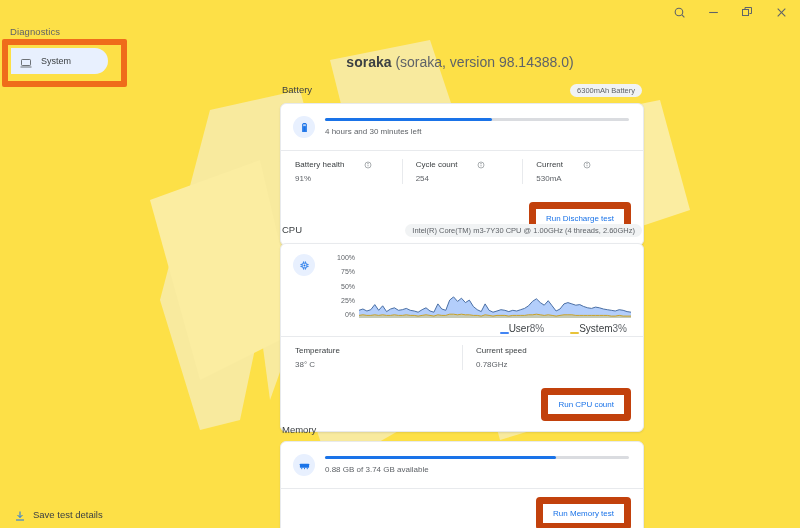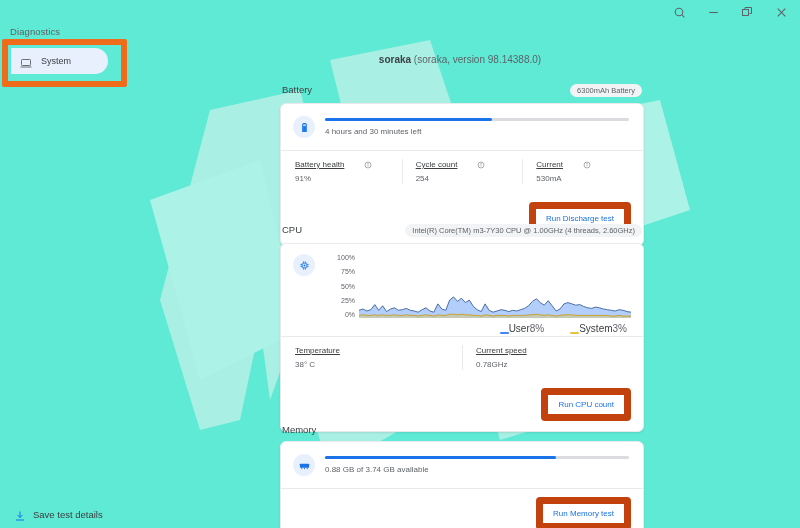--- a/index.html
+++ b/index.html
@@ -2,21 +2,21 @@
 <html><head>
 <meta charset="utf-8">
 <style>
   * { box-sizing: border-box; margin: 0; padding: 0; }
   html, body {
     width: 800px; height: 528px;
     background: #ffffff;
     font-family: "Liberation Sans", sans-serif;
     overflow: hidden;
   }
-  #app { position: relative; width: 800px; height: 528px; background: #5eead4; }
+  #app { position: relative; width: 800px; height: 528px; background: #fde047; }
 
   
   .watermark {
     position: absolute; left: 0; top: 0; width: 800px; height: 528px;
     pointer-events: none; z-index: 1; opacity: 0.5;
   }
 
   
   .winbar {
     position: absolute; top: 0; right: 0; height: 24px;
@@ -53,21 +53,21 @@
     gap: 7px; z-index: 4; cursor: pointer;
   }
   .savebar .dl { width: 12px; height: 12px; color: #1a73e8; }
   .savebar .lbl { font-size: 9.5px; color: #3c4043; }
 
   
   .main { position: absolute; left: 120px; top: 0; width: 680px; height: 528px; z-index: 3; }
 
   .devline {
     position: absolute; left: 0; right: 0; top: 54px; text-align: center;
-    font-size: 10px; color: #5f6368;
+    font-size: 14px; color: #5f6368;
   }
   .devline b { font-weight: 700; color: #3c4043; }
 
   .section { position: absolute; left: 160px; width: 364px; }
   .sec-head {
     display: flex; align-items: baseline; justify-content: space-between;
     margin-bottom: 6px; padding: 0 2px;
   }
   .sec-title { font-size: 9.5px; color: #3c4043; }
   .chip {
@@ -93,21 +93,21 @@
   .bar-fill { position: absolute; left: 0; top: 0; height: 3px; background: #1a73e8; border-radius: 2px; }
   .bar-label { font-size: 8px; color: #5f6368; margin-top: 6px; }
 
   .divider { height: 1px; background: #e8eaed; }
 
   .stats { display: flex; padding: 9px 0 11px 0; }
   .stat { flex: 1 1 0; padding-left: 14px; position: relative; }
   .stat + .stat::before {
     content: ""; position: absolute; left: 0; top: -1px; bottom: -1px; width: 1px; background: #e8eaed;
   }
-  .stat-lbl { font-size: 8px; color: #3c4043; display: flex; align-items: center; gap: 20px; text-decoration: underline; }
+  .stat-lbl { font-size: 8px; color: #3c4043; display: flex; align-items: center; gap: 20px; }
   .stat-val { font-size: 8px; color: #5f6368; margin-top: 5px; }
   .info { width: 8px; height: 8px; color: #80868b; flex: 0 0 auto; }
 
   .actions { display: flex; justify-content: flex-end; padding: 8px 12px 10px 0; }
   .btn {
     font-size: 8px; color: #1a73e8; background: #fff; border: 7px solid #c2410c;
     border-radius: 4px; padding: 5px 10px; cursor: pointer;
     font-family: "Liberation Sans", sans-serif;
   }
 

